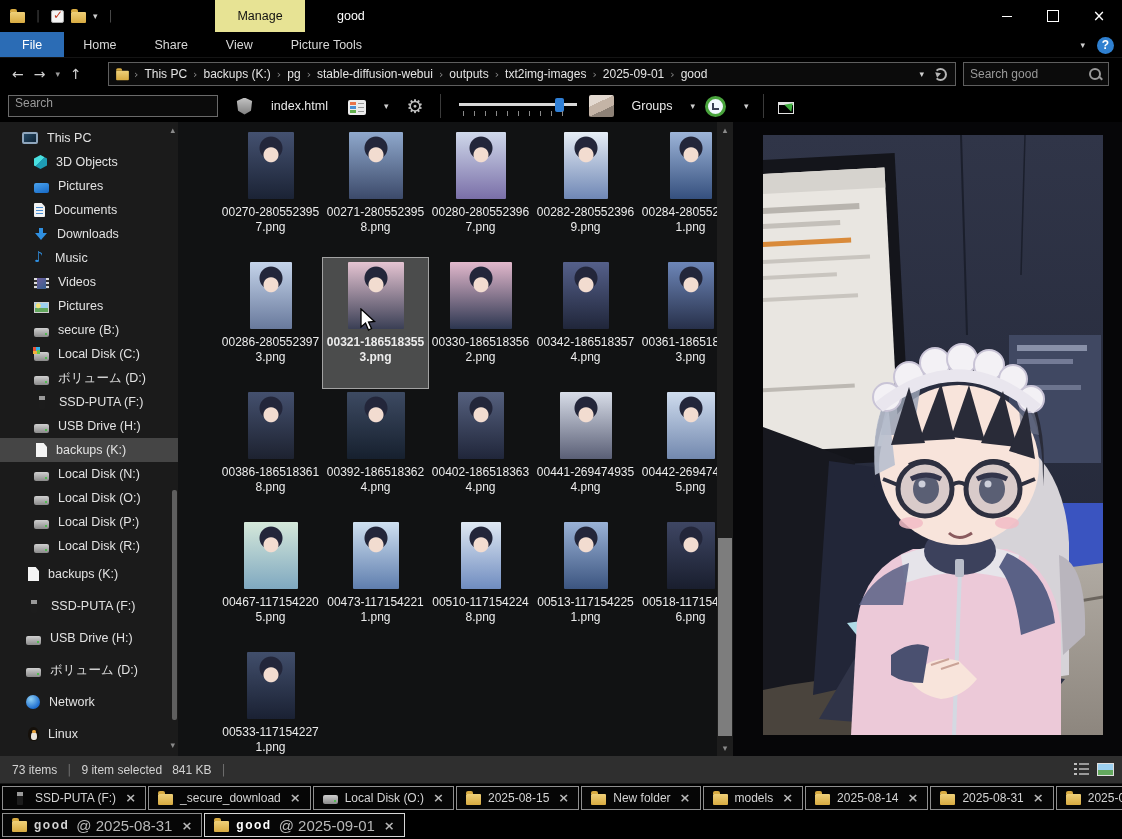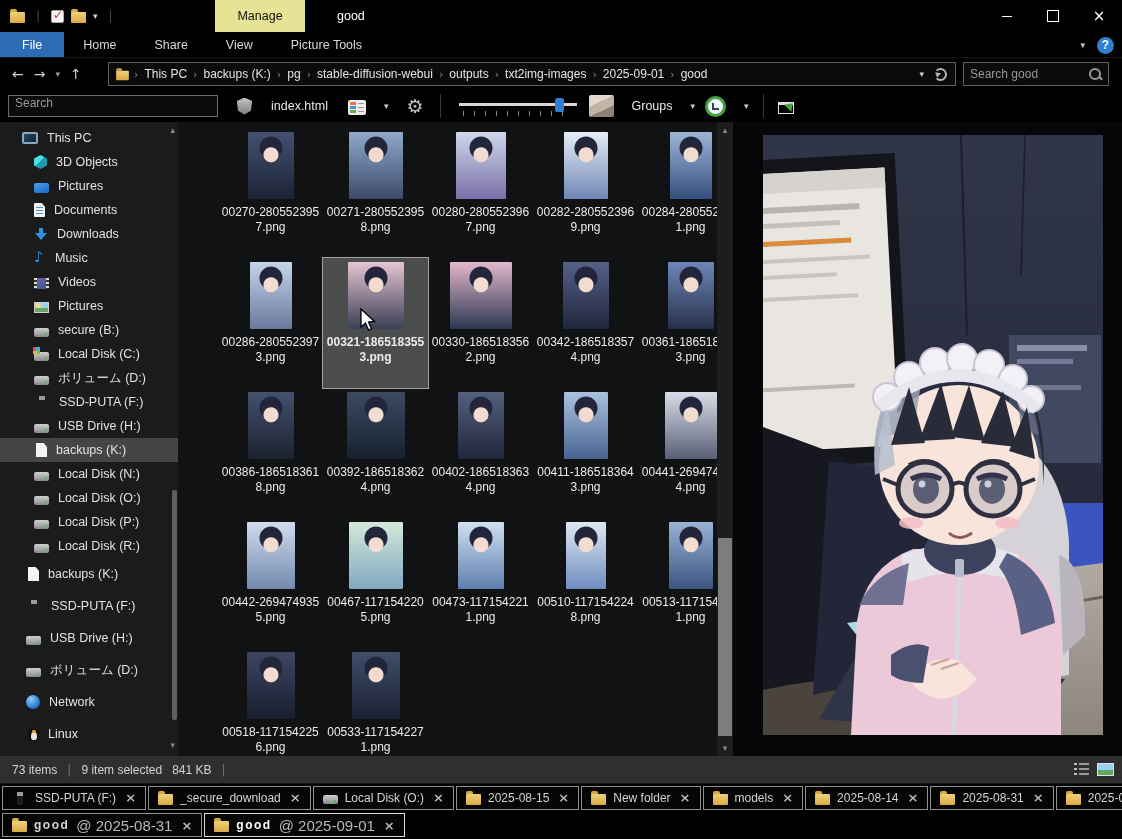--- a/index.html
+++ b/index.html
@@ -487,26 +487,20 @@
         <div class="fname">00392-1865183624.png</div>
       </div>
       <div class="file-item">
         <div class="thumb">
           <div class="timg" style="width: 46px; background: radial-gradient(circle at 50% 34%, rgb(242, 220, 208) 0px, rgb(242, 220, 208) 7px, rgba(0, 0, 0, 0) 8px), radial-gradient(circle at 50% 24%, rgb(35, 38, 58) 0px, rgb(35, 38, 58) 11px, rgba(0, 0, 0, 0) 12px), linear-gradient(rgb(85, 96, 126), rgb(32, 38, 58));"></div>
         </div>
         <div class="fname">00402-1865183634.png</div>
       </div>
       <div class="file-item">
         <div class="thumb">
-          <div class="timg" style="width: 44px; background: radial-gradient(circle at 50% 34%, rgb(242, 220, 208) 0px, rgb(242, 220, 208) 7px, rgba(0, 0, 0, 0) 8px), radial-gradient(circle at 50% 24%, rgb(35, 38, 58) 0px, rgb(35, 38, 58) 11px, rgba(0, 0, 0, 0) 12px), linear-gradient(rgb(170, 194, 224), rgb(74, 99, 144));"></div>
-        </div>
-        <div class="fname">00411-1865183643.png</div>
-      </div>
-      <div class="file-item">
-        <div class="thumb">
           <div class="timg" style="width: 52px; background: radial-gradient(circle at 50% 34%, rgb(242, 220, 208) 0px, rgb(242, 220, 208) 7px, rgba(0, 0, 0, 0) 8px), radial-gradient(circle at 50% 24%, rgb(35, 38, 58) 0px, rgb(35, 38, 58) 11px, rgba(0, 0, 0, 0) 12px), linear-gradient(rgb(216, 221, 232), rgb(90, 95, 118));"></div>
         </div>
         <div class="fname">00441-2694749354.png</div>
       </div>
       <div class="file-item">
         <div class="thumb">
           <div class="timg" style="width: 48px; background: radial-gradient(circle at 50% 34%, rgb(242, 220, 208) 0px, rgb(242, 220, 208) 7px, rgba(0, 0, 0, 0) 8px), radial-gradient(circle at 50% 24%, rgb(35, 38, 58) 0px, rgb(35, 38, 58) 11px, rgba(0, 0, 0, 0) 12px), linear-gradient(rgb(207, 220, 238), rgb(114, 136, 174));"></div>
         </div>
         <div class="fname">00442-2694749355.png</div>
       </div>

